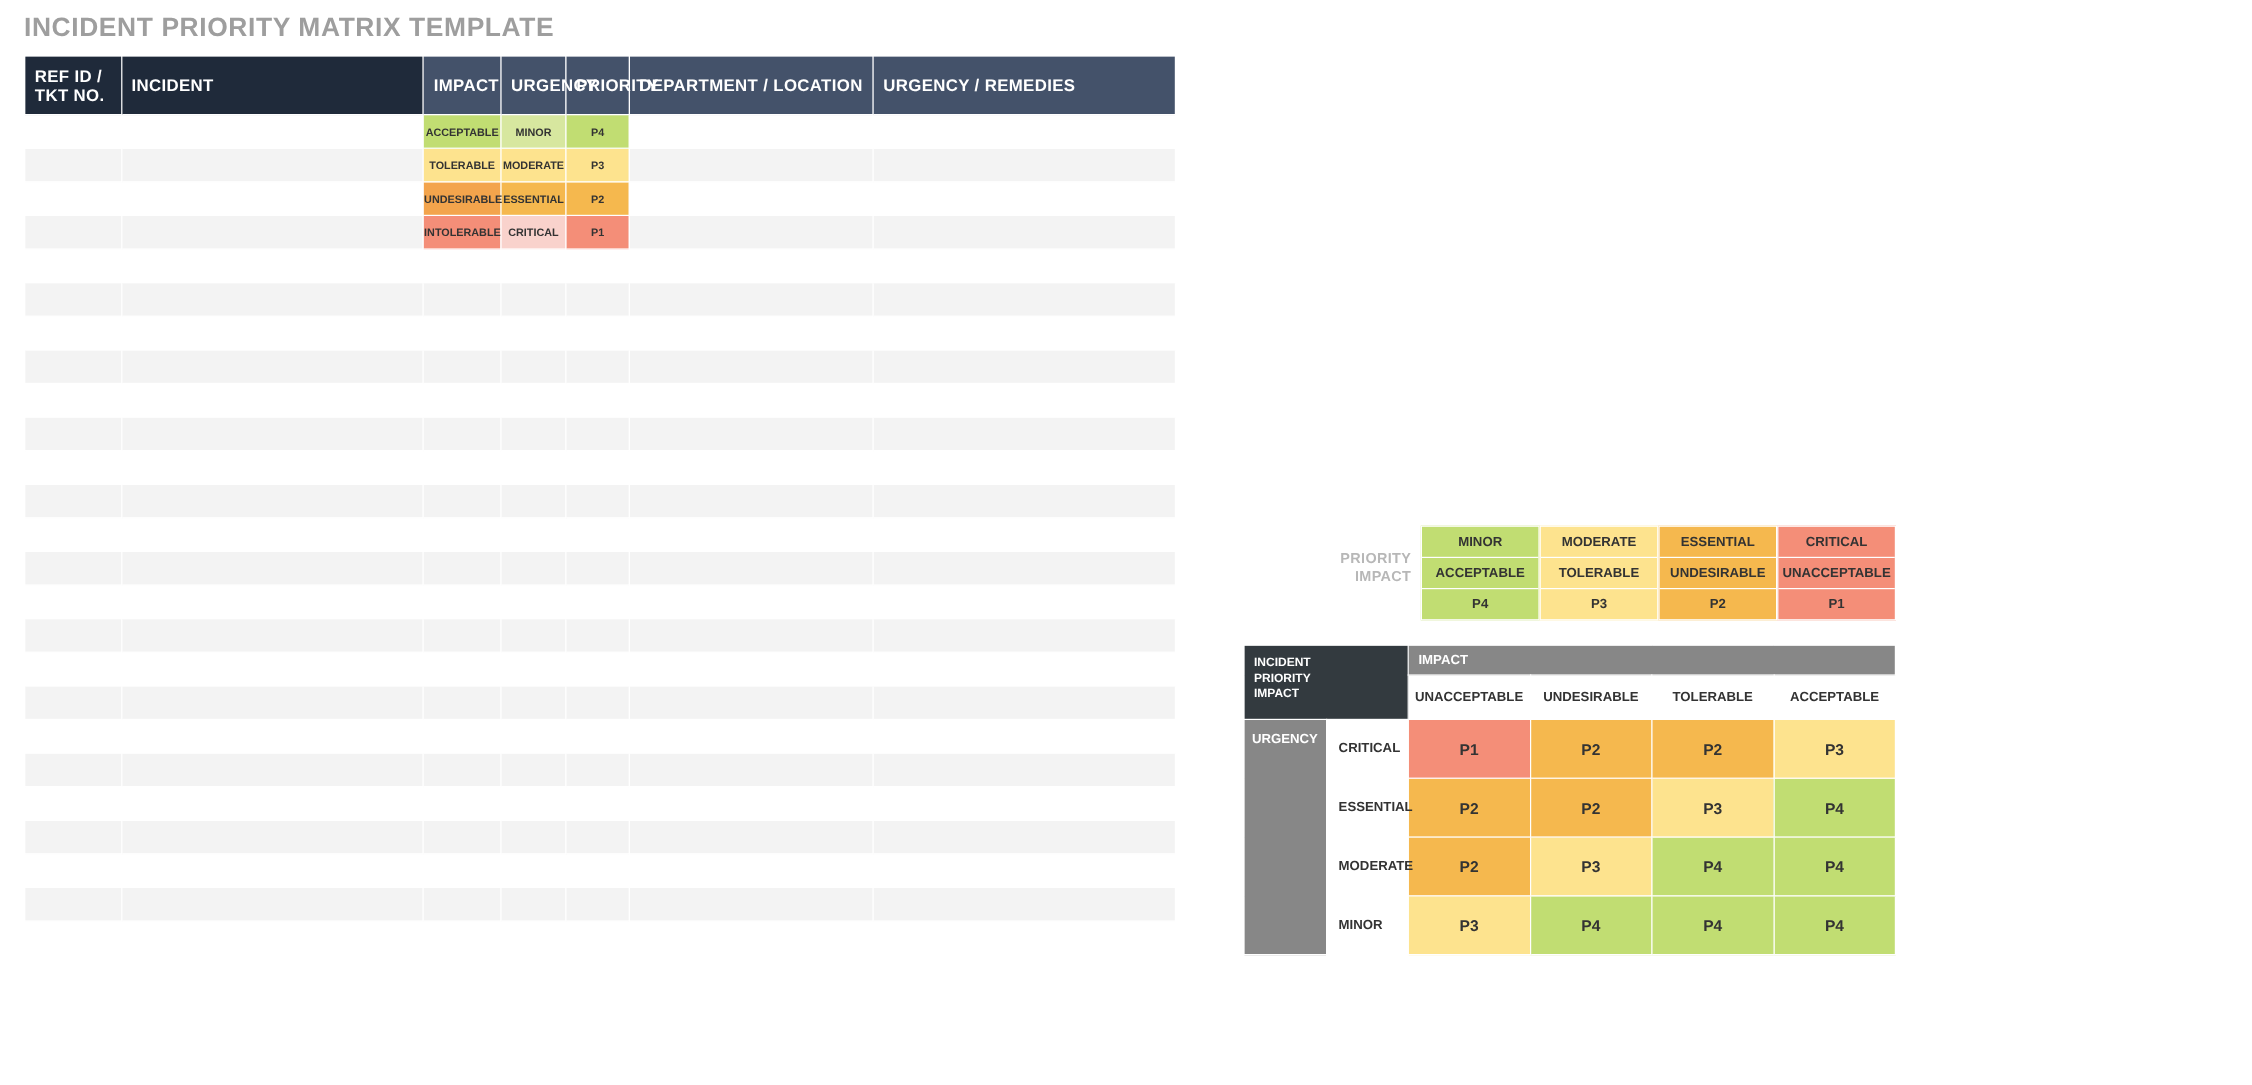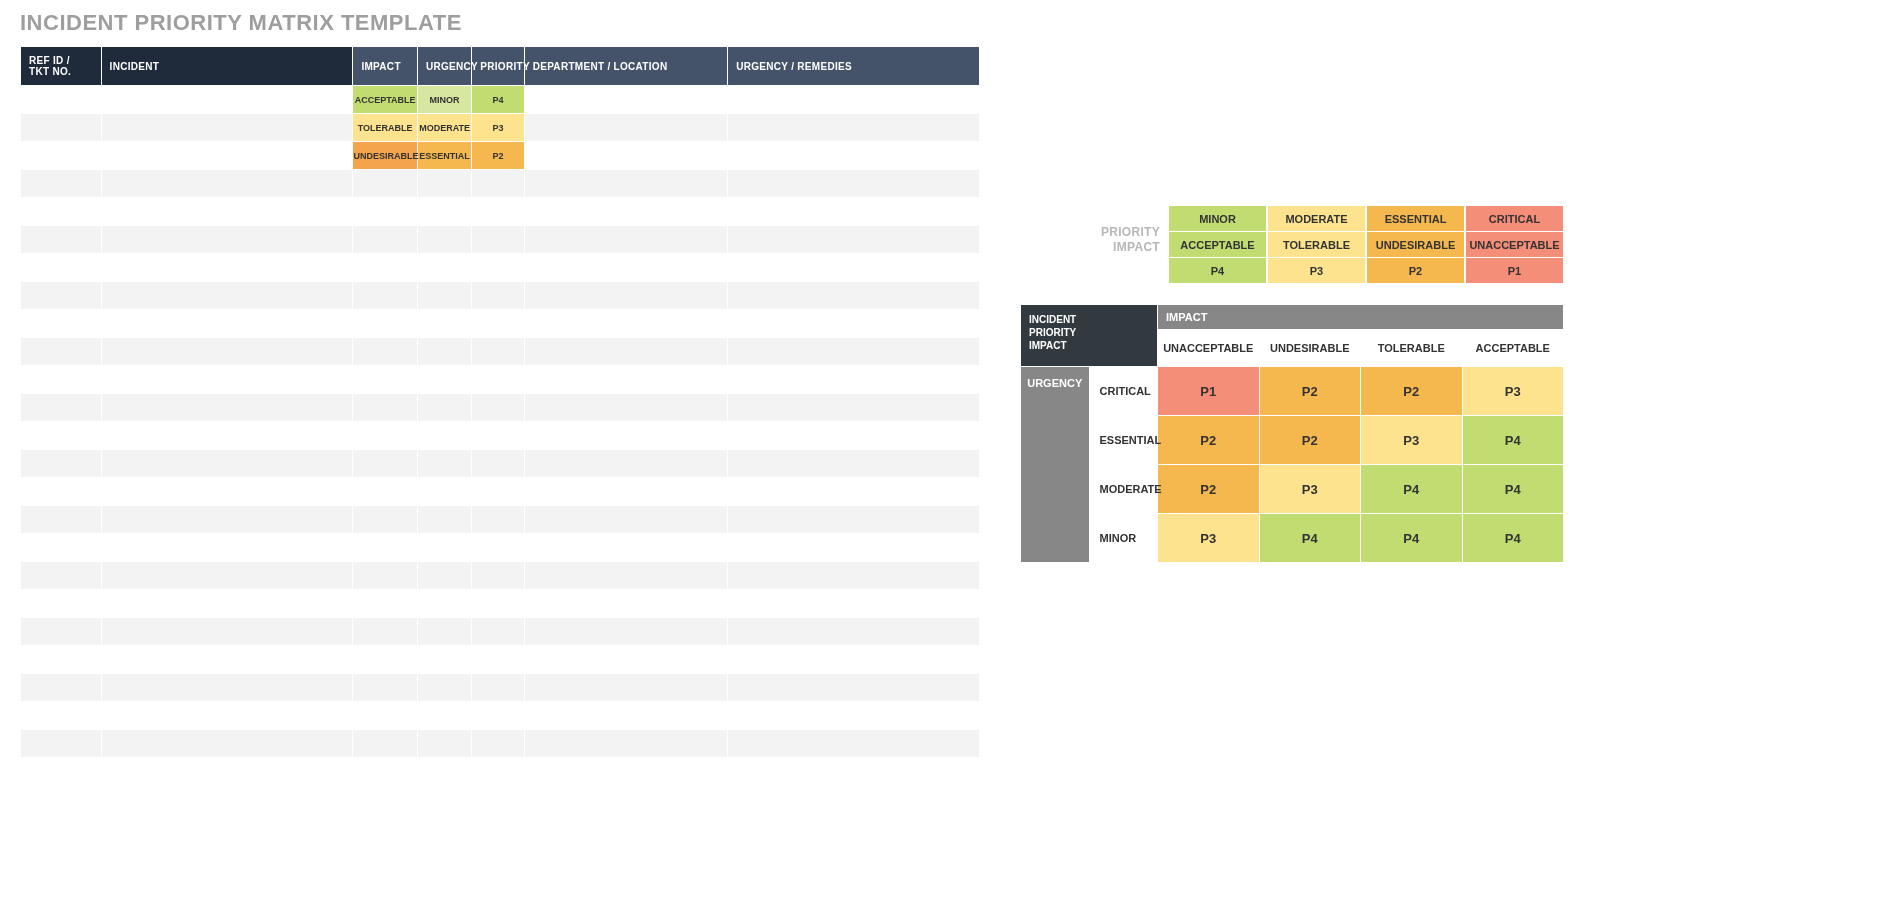--- a/index.html
+++ b/index.html
@@ -1,27 +1,27 @@
 <!DOCTYPE html>
 <html><head>
 <meta charset="utf-8">
 <style>
   html,body{margin:0;padding:0;background:#fff;font-family:Arial,Helvetica,sans-serif;font-size:11px;color:#333;}
-  .page{width:1877px;padding:10px 20px;box-sizing:border-box;display:flex;gap:40px;align-items:center;}
+  .page{width:1877px;padding:10px 20px;box-sizing:border-box;display:flex;gap:56px;align-items:flex-end;}
   .left{flex:0 0 960px;}
   .right{flex:0 0 540px;}
   h1{font-size:22px;font-weight:700;color:#9e9e9e;letter-spacing:.5px;margin:0 0 10px;font-stretch:condensed;}
   table{border-collapse:collapse;width:100%;table-layout:fixed;}
   th,td{border:1px solid #fff;padding:0;}
 
   
   .tpl col.c-ref{width:80px}.tpl col.c-inc{width:250px}.tpl col.c-imp{width:64px}
   .tpl col.c-urg{width:54px}.tpl col.c-pri{width:52px}.tpl col.c-dept{width:202px}
   .tpl col.c-warn{width:250px}
-  .tpl th{background:#1f2a3a;color:#fff;font-size:10px;font-weight:700;text-align:left;padding:8px 8px;letter-spacing:.3px;}
+  .tpl th{background:#1f2a3a;color:#fff;font-size:14px;font-weight:700;text-align:left;padding:8px 8px;letter-spacing:.3px;}
   .tpl th.dark2{background:#44526a;}
   .tpl td{height:27px;font-size:9px;text-align:center;vertical-align:middle;}
   .tpl tr:nth-child(even) td.blank{background:#f3f3f3;}
   .tpl tr:nth-child(odd) td.blank{background:#fff;}
   .tpl td.impact,.tpl td.urgency,.tpl td.priority{font-weight:600;}
   
   .c-green{background:#c1dd72;}
   .c-lgreen{background:#d7e79f;}
   .c-yellow{background:#fde38e;}
   .c-orange{background:#f5b84e;}
@@ -93,20 +93,29 @@
             <td class="priority c-yellow">P3</td>
             <td class="blank"></td>
             <td class="blank"></td>
           </tr>
           <tr>
             <td class="blank"></td>
             <td class="blank"></td>
             <td class="impact c-dorange">UNDESIRABLE</td>
             <td class="urgency c-orange">ESSENTIAL</td>
             <td class="priority c-orange">P2</td>
+            <td class="blank"></td>
+            <td class="blank"></td>
+          </tr>
+          <tr>
+            <td class="blank"></td>
+            <td class="blank"></td>
+            <td class="impact c-salmon">INTOLERABLE</td>
+            <td class="urgency c-pink">CRITICAL</td>
+            <td class="priority c-salmon">P1</td>
             <td class="blank"></td>
             <td class="blank"></td>
           </tr>
           <tr>
             <td class="blank"></td>
             <td class="blank"></td>
             <td class="blank"></td>
             <td class="blank"></td>
             <td class="blank"></td>
             <td class="blank"></td>

